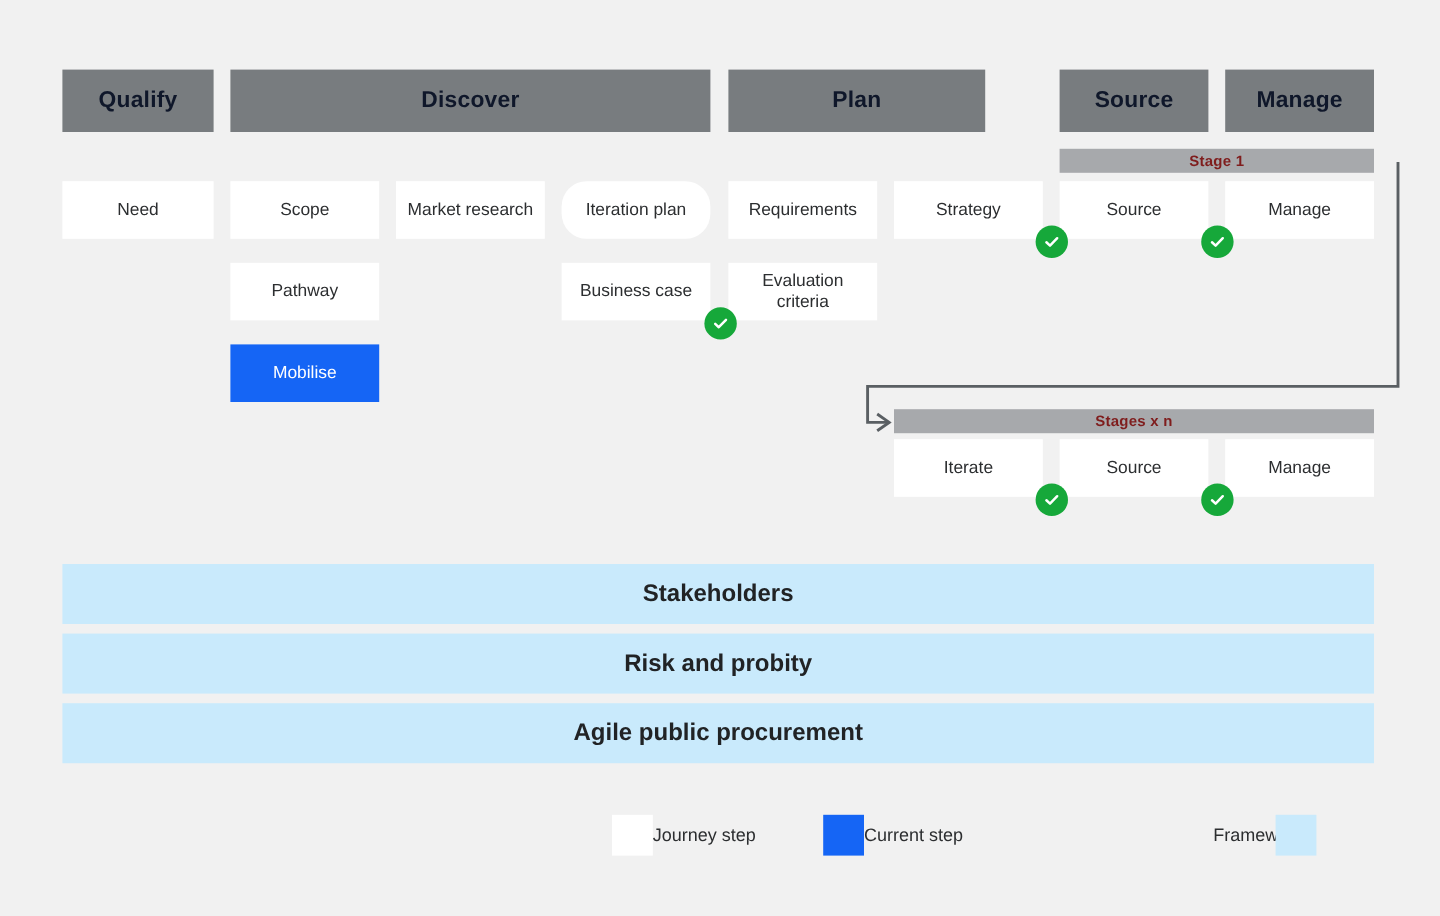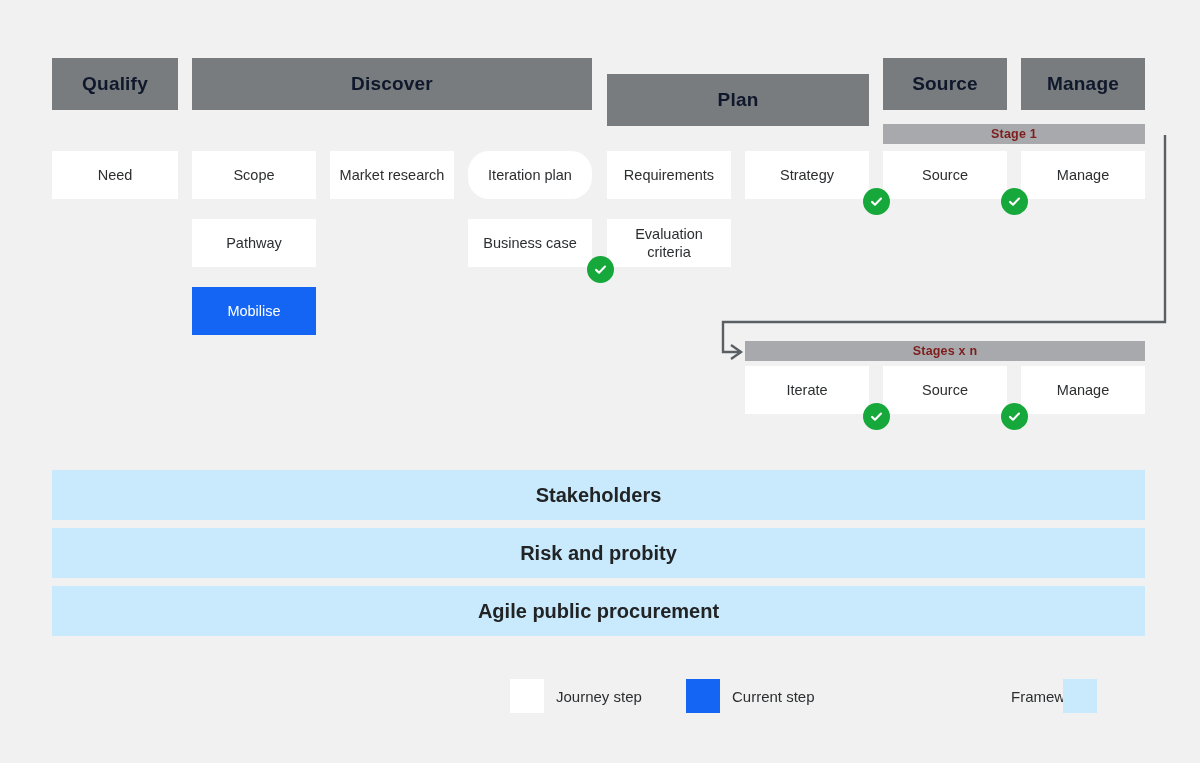--- a/index.html
+++ b/index.html
@@ -107,21 +107,20 @@
     top: 679px;
     width: 1200px;
     height: 34px;
   }
   .legend-item {
     position: absolute;
     top: 0;
     height: 34px;
     display: flex;
     align-items: center;
-    gap: 12px;
   }
   .legend-swatch {
     width: 34px;
     height: 34px;
     flex: 0 0 auto;
   }
   .legend-swatch.journey   { background: #ffffff; }
   .legend-swatch.current   { background: #1565f5; }
   .legend-swatch.framework { background: #c9eafc; }
   .legend-check {
@@ -143,21 +142,21 @@
   }
 </style>
 </head>
 <body>
 
 <div id="stage">
 
   <div id="phases">
       <div class="phase" style="left: 52px; width: 126px;">Qualify</div>
       <div class="phase" style="left: 192px; width: 400px;">Discover</div>
-      <div class="phase" style="left: 607px; width: 262px; margin-top: 16px;">Plan</div>
+      <div class="phase" style="left: 607px; width: 214px;">Plan</div>
       <div class="phase" style="left: 883px; width: 124px;">Source</div>
       <div class="phase" style="left: 1021px; width: 124px;">Manage</div>
     </div>
 
   <div id="stage-bands">
       <div class="stage-band" style="left: 883px; top: 124px; width: 262px;">Stage 1</div>
       <div class="stage-band" style="left: 745px; top: 341px; width: 400px;">Stages x n</div>
     </div>
 
   <svg class="loop" width="1200" height="763">

